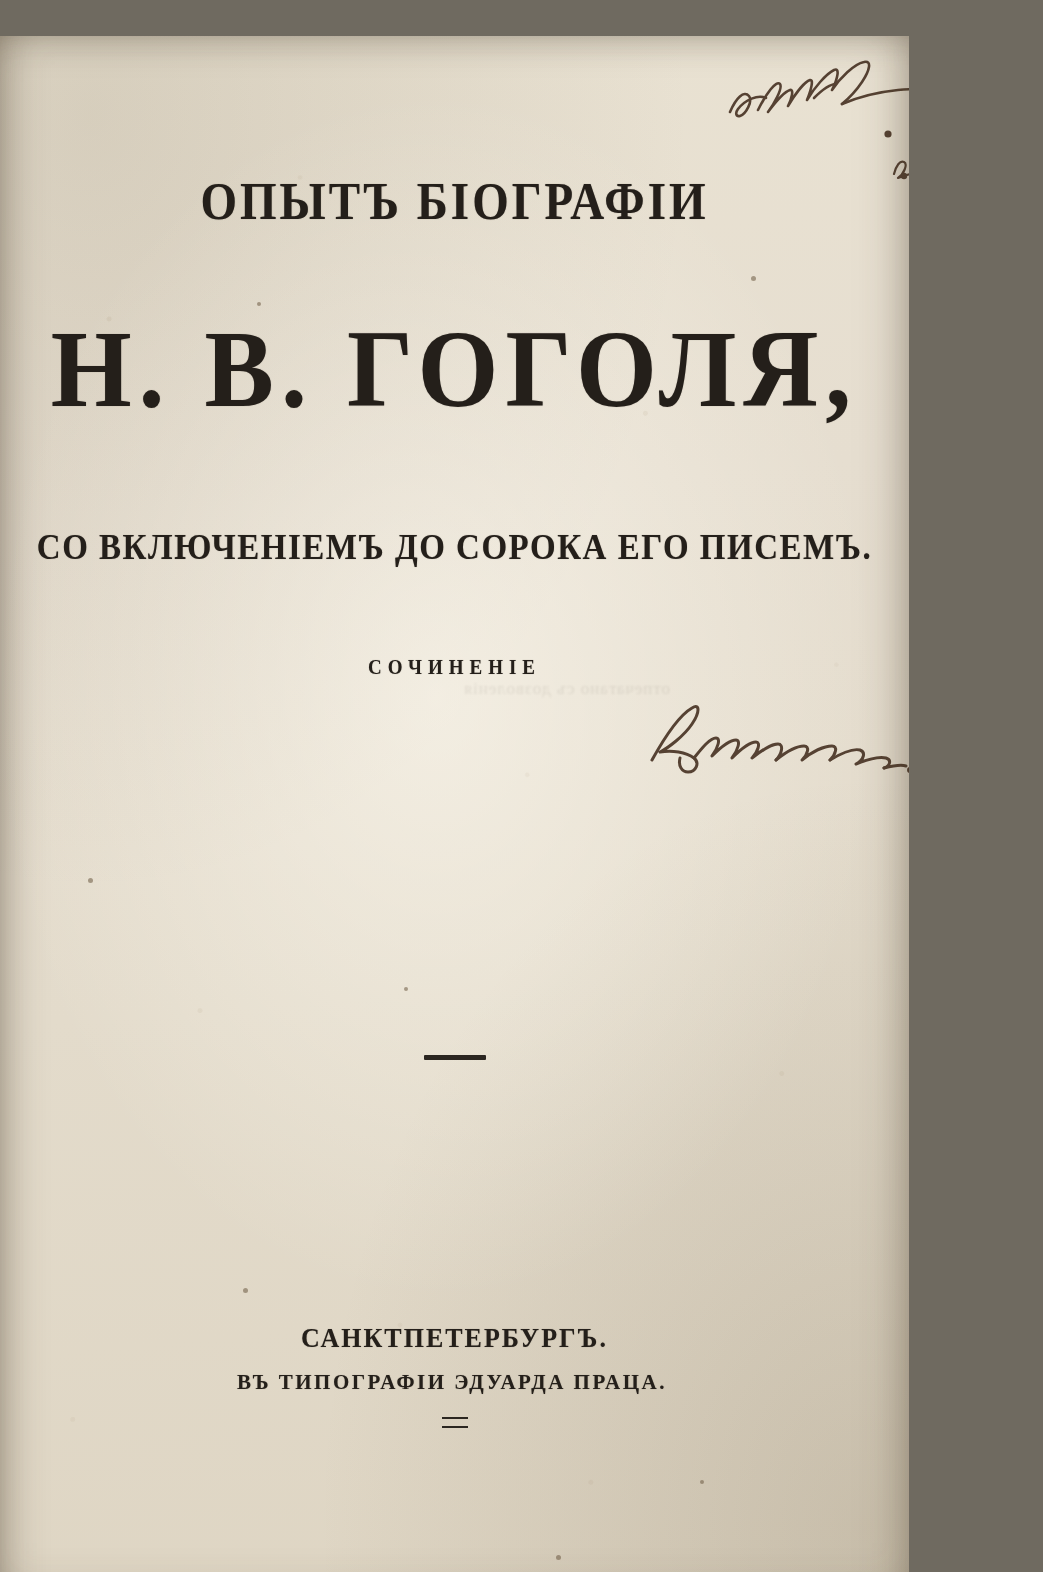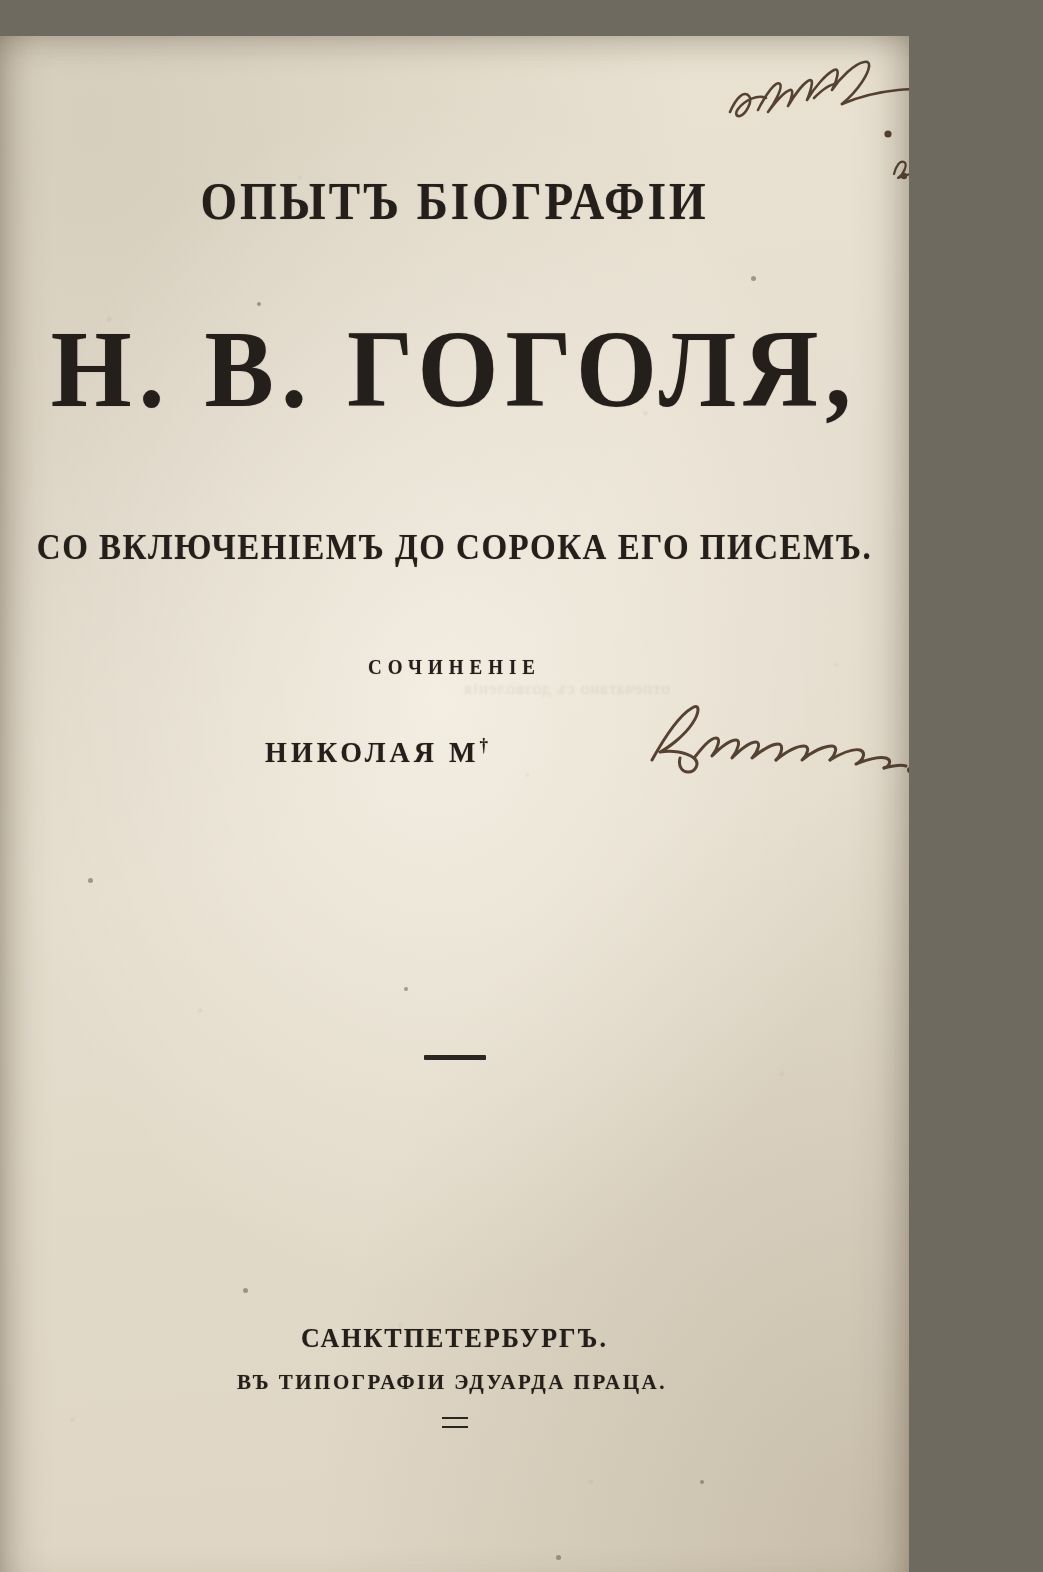--- a/index.html
+++ b/index.html
@@ -223,25 +223,20 @@
   <div class="content">
 
     <div class="line t-biografii">ОПЫТЪ БІОГРАФІИ</div>
 
     <div class="line t-gogol">Н. В. ГОГОЛЯ,</div>
 
     <div class="line t-subtitle">СО ВКЛЮЧЕНІЕМЪ ДО СОРОКА ЕГО ПИСЕМЪ.</div>
 
     <div class="line t-sochinenie">СОЧИНЕНІЕ</div>
 
-    <div class="t-author-row">
-      <div class="line t-author">
-        <span>НИКОЛАЯ М</span><span class="sup">†</span>
-      </div>
-    </div>
 
     <div class="rule"></div>
 
     <div class="line imprint-city">САНКТПЕТЕРБУРГЪ.</div>
     <div class="line imprint-press">ВЪ ТИПОГРАФІИ ЭДУАРДА ПРАЦА.</div>
     <div class="dbl-rule"></div>
   </div>
 
   <div class="ink ink-top">
     <svg viewBox="0 0 310 200" width="310" height="200" aria-hidden="true">

